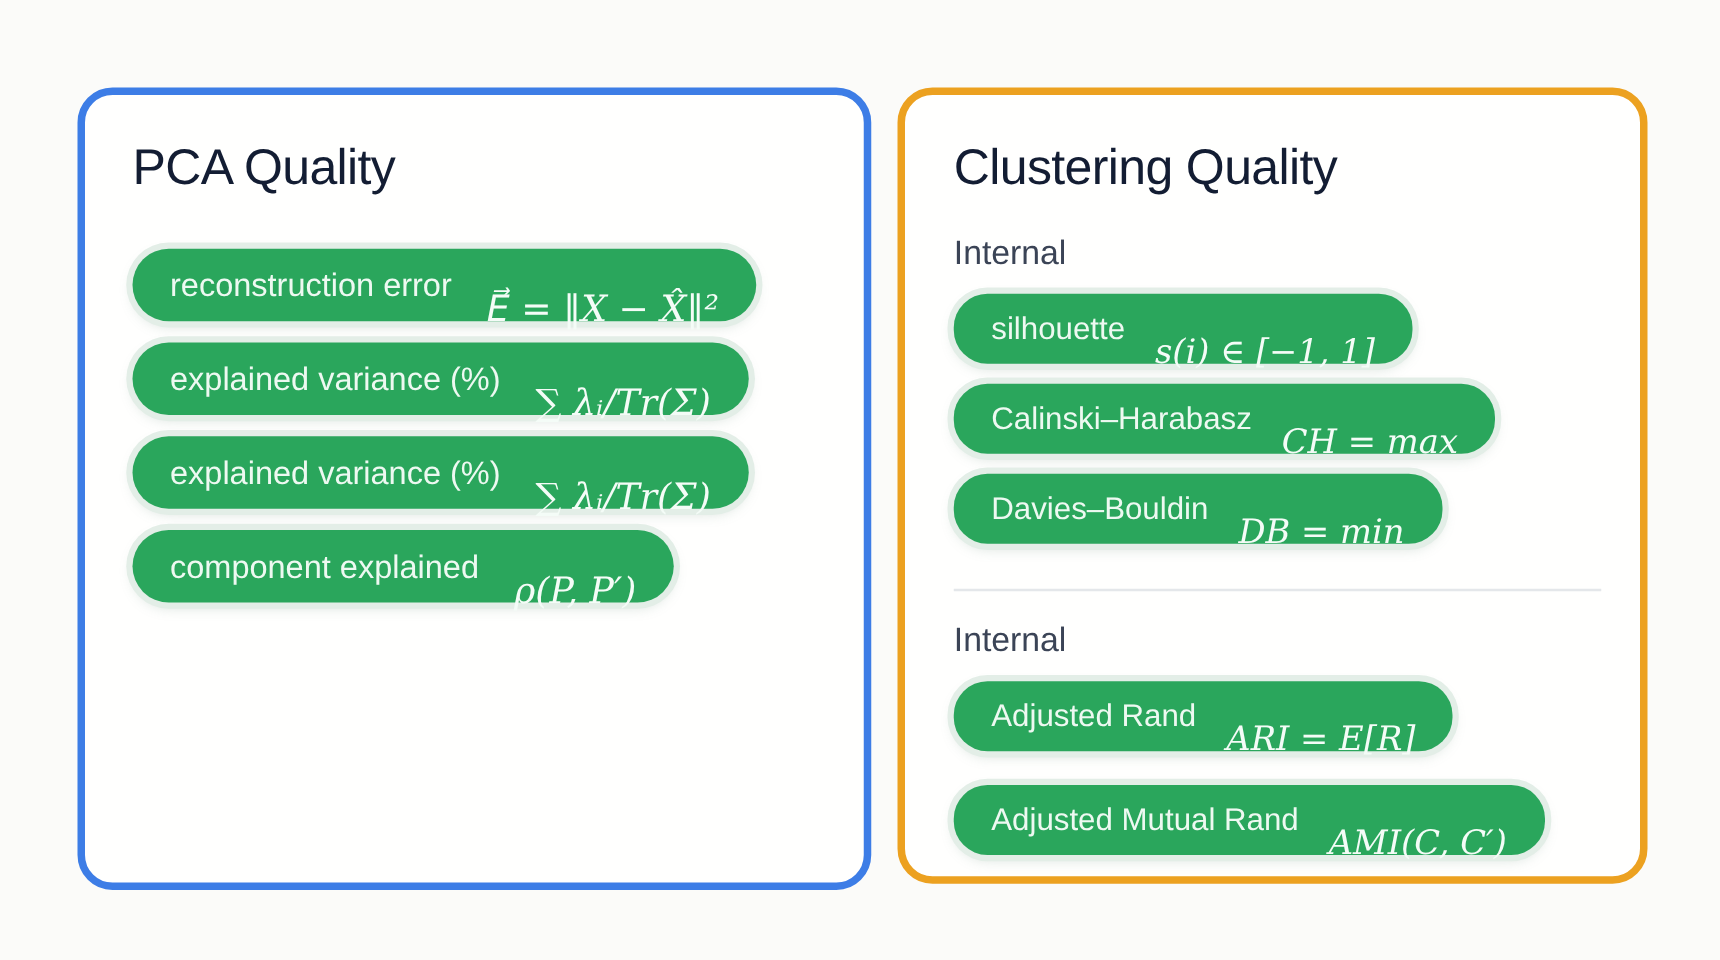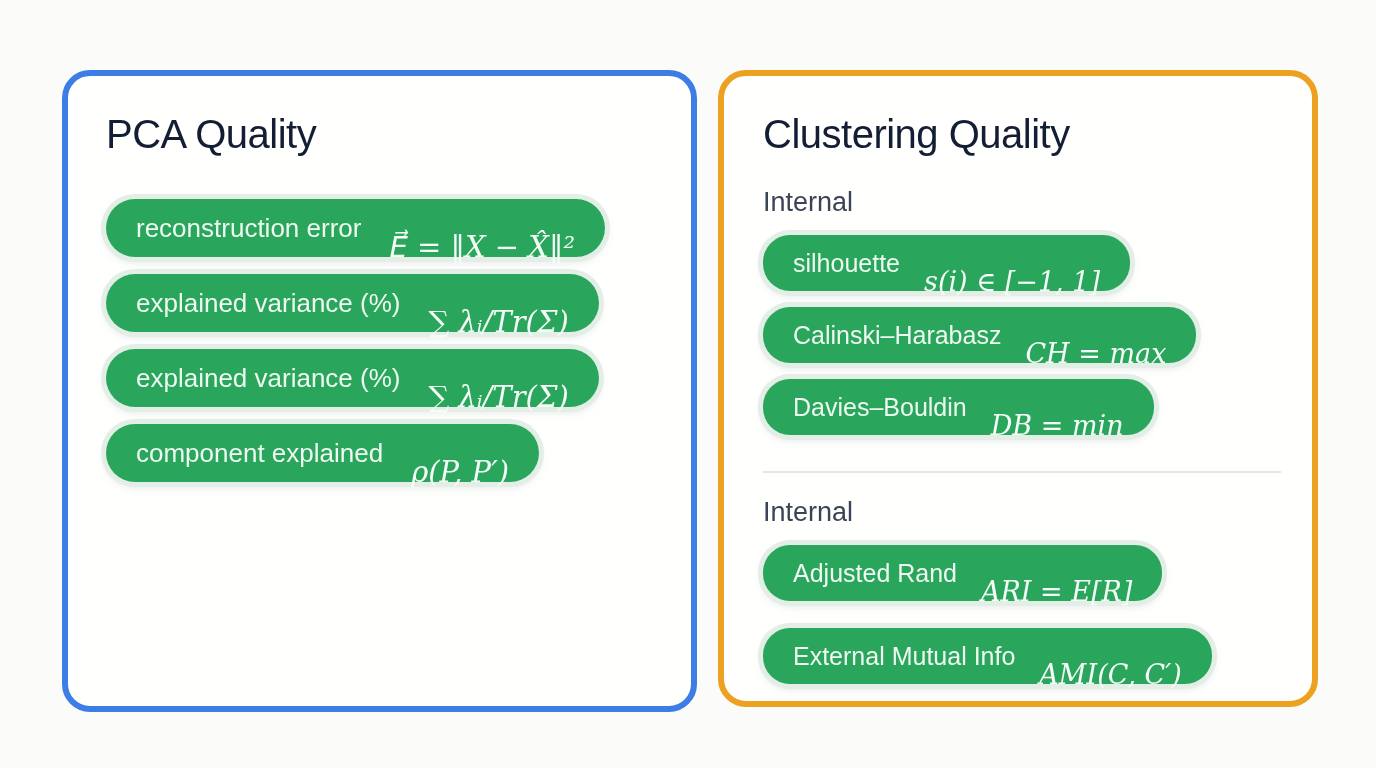--- a/index.html
+++ b/index.html
@@ -127,18 +127,18 @@
   <div class="section-divider"></div>
 
   <div class="cl-section-external">
     <div class="section-heading">Internal</div>
     <div class="pills">
       <div class="pill">
         <span class="pill-label">Adjusted Rand</span>
         <span class="pill-formula">ARI = E[R]</span>
       </div>
       <div class="pill">
-        <span class="pill-label">External Mutual Info</span>
+        <span class="pill-label">Adjusted Mutual Rand</span>
         <span class="pill-formula">AMI(C, C′)</span>
       </div>
     </div>
   </div>
 </div>
 
 </body></html>

